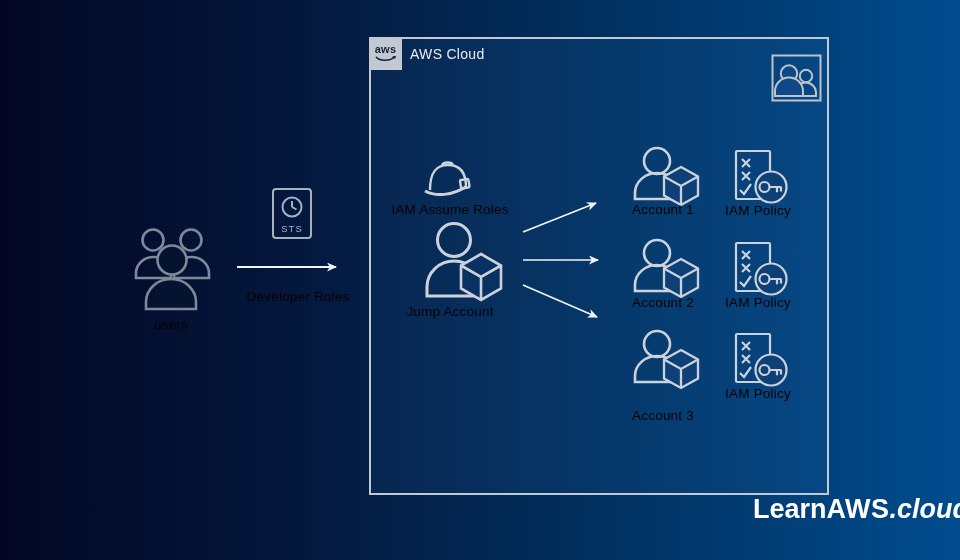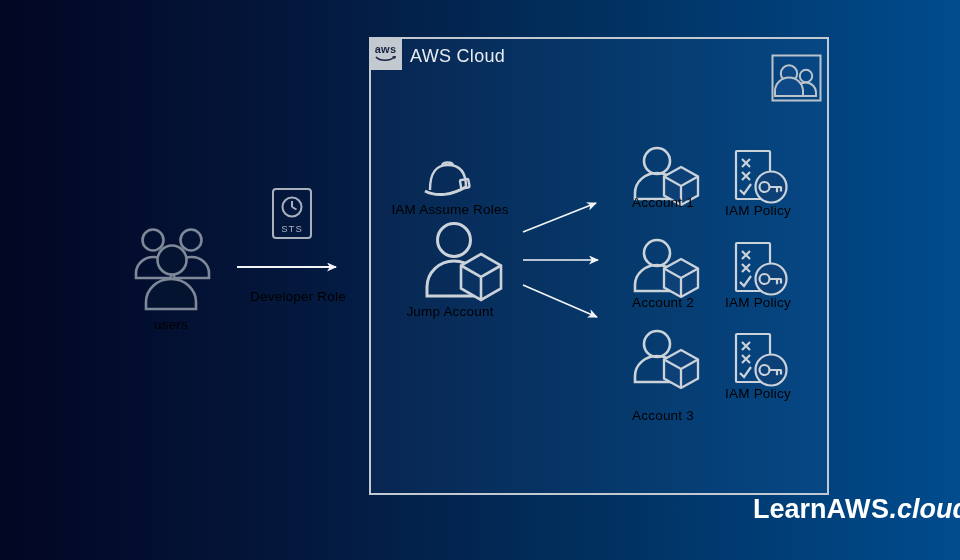--- a/index.html
+++ b/index.html
@@ -17,21 +17,21 @@
   .aws-badge{
     position:absolute;left:369px;top:37px;width:33px;height:33px;
     background:#c3c9d1;
   }
   .lbl{
     position:absolute;transform:translateX(-50%);
     font-size:13.5px;color:#000000;white-space:nowrap;letter-spacing:.2px;
   }
   .lbl-muted{color:#000000;}
   .box-title{
-    position:absolute;left:410px;top:46px;font-size:18px;color:#e9ecf0;
+    position:absolute;left:410px;top:46px;font-size:14px;color:#e9ecf0;
     letter-spacing:.3px;
   }
   .overlay{position:absolute;left:0;top:0;pointer-events:none;}
   .branding{
     position:absolute;left:753px;top:495px;color:#ffffff;
     font-size:27px;line-height:28px;white-space:nowrap;
   }
   .brand-learn{font-weight:bold;}
   .brand-aws{font-weight:bold;letter-spacing:.5px;}
   .brand-cloud{font-style:italic;font-weight:bold;}
@@ -156,25 +156,25 @@
     <g stroke="#bcc3cb" stroke-width="2" fill="none">
       <rect x="772.5" y="55.5" width="48" height="45"></rect>
       <circle cx="806" cy="76" r="6.2"></circle>
       <path d="M795,96 v-3.5 a10.5,10 0 0 1 21,0 v3.5 z"></path>
       <circle cx="789" cy="73.5" r="8.2" fill="#0e4886"></circle>
       <path d="M775,96 v-5 a14,13.5 0 0 1 28,0 v5 z" fill="#0e4886"></path>
     </g>
   </svg>
 
   <div class="lbl lbl-muted" style="left:171px;top:317px">users</div>
-  <div class="lbl" style="left:298px;top:289px">Developer Role</div>
+  <div class="lbl" style="left:298px;top:289px">Developer Roles</div>
   <div class="lbl" style="left:450px;top:202px">IAM Assume Roles</div>
   <div class="lbl" style="left:450px;top:304px">Jump Account</div>
 
-  <div class="lbl" style="left:663px;top:195px">Account 1</div>
+  <div class="lbl" style="left:663px;top:202px">Account 1</div>
   <div class="lbl" style="left:758px;top:203px">IAM Policy</div>
   <div class="lbl" style="left:663px;top:295px">Account 2</div>
   <div class="lbl" style="left:758px;top:295px">IAM Policy</div>
   <div class="lbl" style="left:663px;top:408px">Account 3</div>
   <div class="lbl" style="left:758px;top:386px">IAM Policy</div>
 
   <div class="branding">
     <span class="brand-learn">Learn</span><span class="brand-aws">AWS</span><span class="brand-cloud">.cloud</span>
   </div>
 

